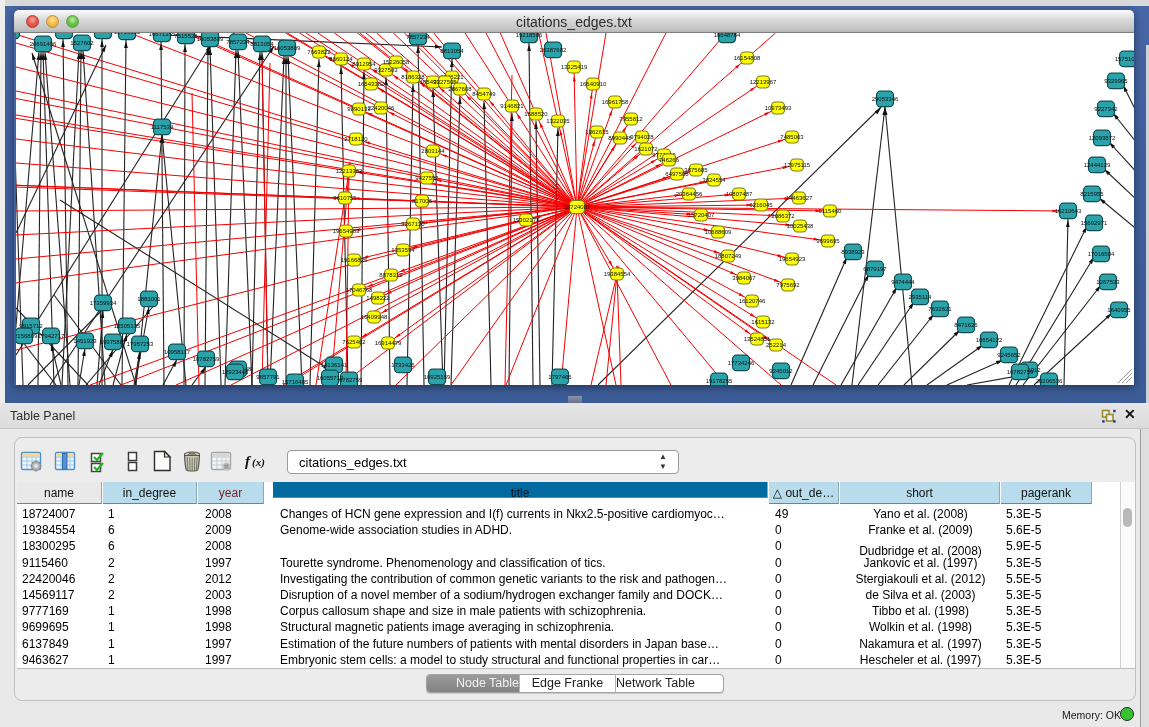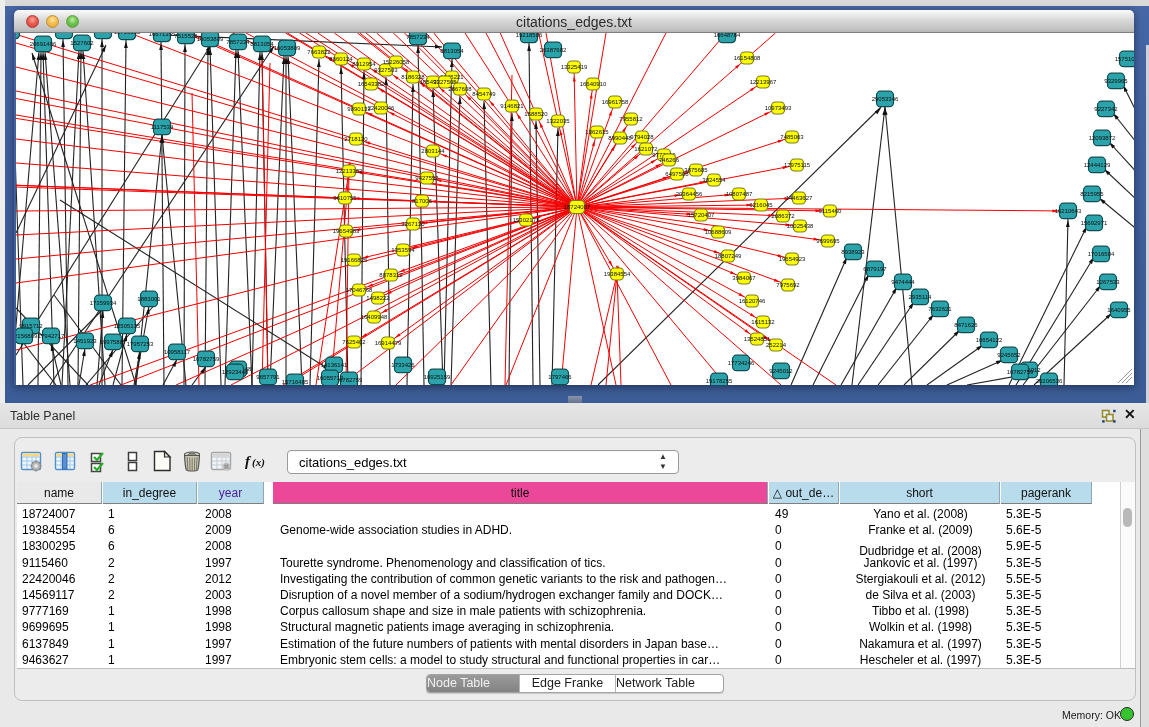--- a/index.html
+++ b/index.html
@@ -768,29 +768,30 @@
     <div style="position:absolute;left:11px;top:4px;font-size:13px;color:#000">citations_edges.txt</div>
     <div style="position:absolute;right:11px;top:1px;font-size:8px;color:#333;line-height:10px">▲<br>▼</div>
   </div>
 
   <div style="position:absolute;left:17px;top:79px;width:1118px;height:187px;background:#fff"></div>
 </div>
 <div style="position:absolute;left:0;top:0;width:1149px;height:727px;pointer-events:none"></div>
 
 <div style="position:absolute;left:17px;top:482px;width:85px;height:22px;background:#e9e9e9;border-right:1px solid #8fa8b5;border-bottom:1px solid #7f7f7f;font-size:12px;color:#111;text-align:center;line-height:22px">name</div>
 <div style="position:absolute;left:103px;top:482px;width:94px;height:22px;background:#b9dcec;border-right:1px solid #8fa8b5;border-bottom:1px solid #7f7f7f;font-size:12px;color:#111;text-align:center;line-height:22px">in_degree</div>
-<div style="position:absolute;left:198px;top:482px;width:66px;height:22px;background:#b9dcec;border-right:1px solid #8fa8b5;border-bottom:1px solid #7f7f7f;font-size:12px;color:#4c1d95;text-align:center;line-height:22px">year</div>
-<div style="position:absolute;left:273px;top:482px;width:495px;height:22px;background:#ec4899;border-right:1px solid #8fa8b5;border-bottom:1px solid #7f7f7f;font-size:12px;color:#111;text-align:center;line-height:22px">title</div>
+<div style="position:absolute;left:198px;top:482px;width:66px;height:22px;background:#b9dcec;border-right:1px solid #8fa8b5;border-bottom:1px solid #7f7f7f;font-size:12px;color:#7f1d1d;text-align:center;line-height:22px">year</div>
+<div style="position:absolute;left:273px;top:482px;width:495px;height:16px;background:#0369a1;border-right:1px solid #8fa8b5;border-bottom:1px solid #7f7f7f;font-size:12px;color:#111;text-align:center;line-height:22px">title</div>
 <div style="position:absolute;left:769px;top:482px;width:70px;height:22px;background:#b9dcec;border-right:1px solid #8fa8b5;border-bottom:1px solid #7f7f7f;font-size:12px;color:#111;text-align:center;line-height:22px">△ out_de…</div>
 <div style="position:absolute;left:840px;top:482px;width:160px;height:22px;background:#b9dcec;border-right:1px solid #8fa8b5;border-bottom:1px solid #7f7f7f;font-size:12px;color:#111;text-align:center;line-height:22px">short</div>
 <div style="position:absolute;left:1001px;top:482px;width:91px;height:22px;background:#b9dcec;border-right:1px solid #8fa8b5;border-bottom:1px solid #7f7f7f;font-size:12px;color:#111;text-align:center;line-height:22px">pagerank</div>
 <div style="position:absolute;left:17px;top:506.0px;width:1103px;height:16.2px;font-size:12px;color:#000;white-space:nowrap">
 <span style="position:absolute;left:5px;top:1px">18724007</span>
 <span style="position:absolute;left:91px;top:1px">1</span>
 <span style="position:absolute;left:188px;top:1px">2008</span>
+<span style="position:absolute;left:263px;top:1px">Changes of HCN gene expression and I(f) currents in Nkx2.5-positive cardiomyoc…</span>
 <span style="position:absolute;left:758px;top:1px">49</span>
 <span style="position:absolute;left:823px;top:1px;width:161px;text-align:center">Yano et al. (2008)</span>
 <span style="position:absolute;left:989px;top:1px">5.3E-5</span>
 </div>
 <div style="position:absolute;left:17px;top:522.2px;width:1103px;height:16.2px;font-size:12px;color:#000;white-space:nowrap">
 <span style="position:absolute;left:5px;top:1px">19384554</span>
 <span style="position:absolute;left:91px;top:1px">6</span>
 <span style="position:absolute;left:188px;top:1px">2009</span>
 <span style="position:absolute;left:263px;top:1px">Genome-wide association studies in ADHD.</span>
 <span style="position:absolute;left:758px;top:1px">0</span>
@@ -868,18 +869,18 @@
 <span style="position:absolute;left:823px;top:1px;width:161px;text-align:center">Hescheler et al. (1997)</span>
 <span style="position:absolute;left:989px;top:1px">5.3E-5</span>
 </div>
 
 <div style="position:absolute;left:1120px;top:482px;width:15px;height:186px;background:#fafafa;border-left:1px solid #d0d0d0"></div>
 <div style="position:absolute;left:1123px;top:508px;width:9px;height:19px;background:#b9b9b9;border-radius:5px"></div>
 
 <div style="position:absolute;left:17px;top:668px;width:1118px;height:1px;background:#bdbdbd"></div>
 
 <div style="position:absolute;left:426px;top:674px;height:19px;border:1px solid #a2a2a2;border-radius:4px;background:#fff;display:flex;box-shadow:0 1px 1px rgba(0,0,0,0.15)">
-  <div style="width:92px;text-align:left;font-size:12.5px;line-height:17px;color:#f0f0f0;background:linear-gradient(180deg,#9b9b9b,#828282);border-radius:3px 0 0 3px">Node Table</div>
+  <div style="width:92px;text-align:right;font-size:12.5px;line-height:17px;color:#f0f0f0;background:linear-gradient(180deg,#9b9b9b,#828282);border-radius:3px 0 0 3px">Node Table</div>
   <div style="width:96px;text-align:center;font-size:12.5px;line-height:17px;color:#1c1c1c;border-left:1px solid #b5b5b5">Edge Franke</div>
   <div style="width:108px;text-align:left;font-size:12.5px;line-height:17px;color:#1c1c1c;border-left:1px solid #b5b5b5">Network Table</div>
 </div>
 
 <div style="position:absolute;left:1062px;top:709px;font-size:10.5px;color:#1a1a1a">Memory: OK</div>
 <div style="position:absolute;left:1120px;top:707px;width:14px;height:14px;border-radius:50%;background:#35c42f;border:1.2px solid #2a2a2a"></div>
 </body></html>

